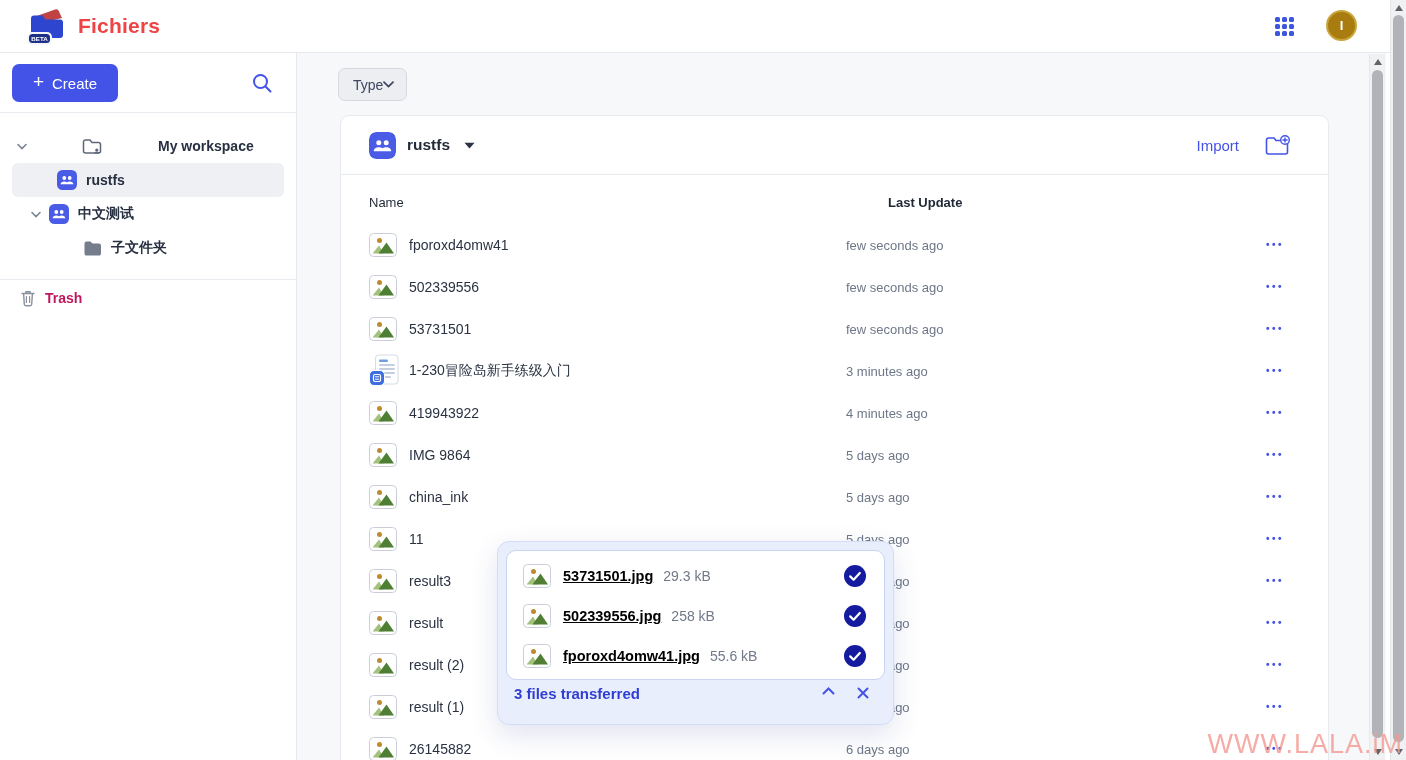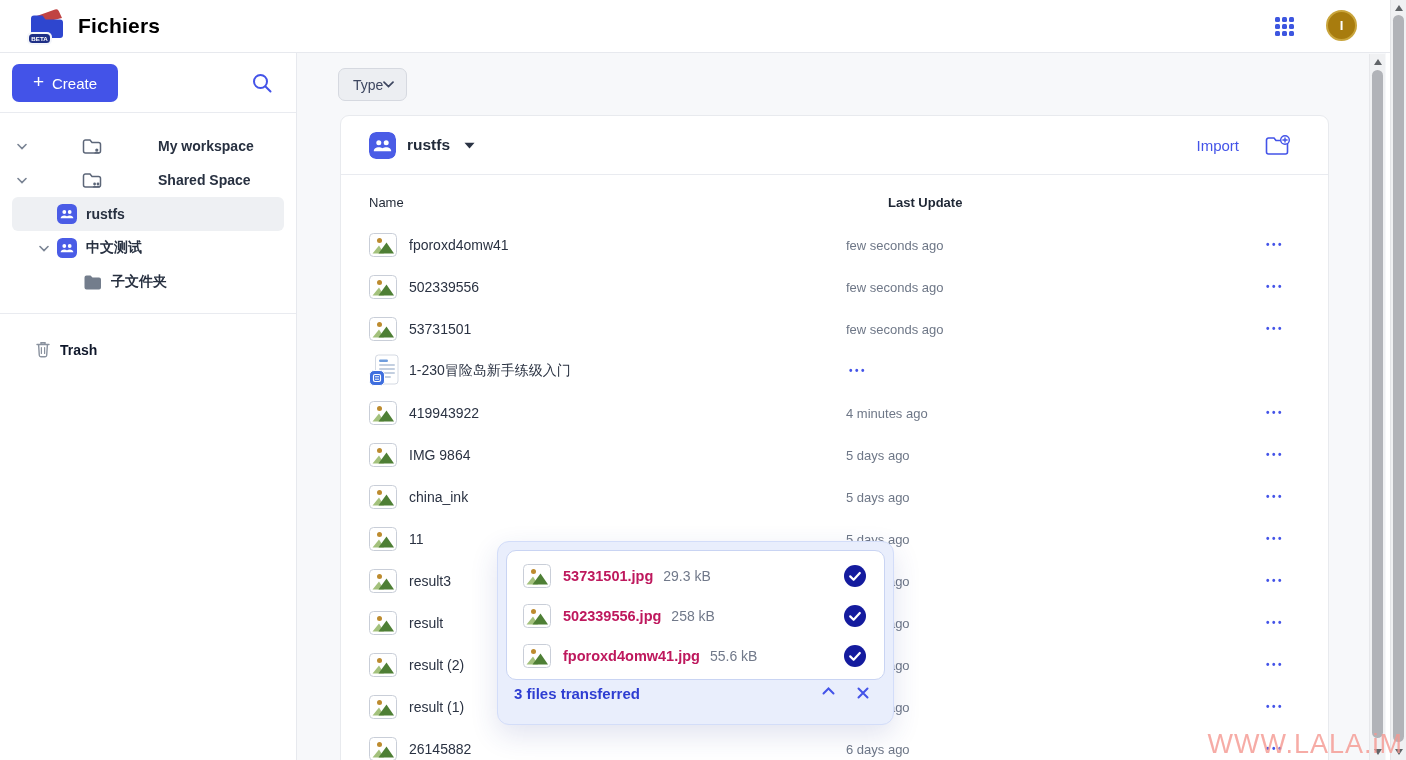--- a/index.html
+++ b/index.html
@@ -2,43 +2,43 @@
 <html><head>
 <meta charset="utf-8">
 <style>
   * { margin:0; padding:0; box-sizing:border-box; }
   html,body { width:1406px; height:760px; overflow:hidden; }
   body { font-family:"Liberation Sans", sans-serif; background:#ffffff; position:relative; color:#27303f; }
 
   
   .topbar { position:absolute; left:0; top:0; width:1406px; height:53px; background:#fff; border-bottom:1px solid #e7e9ee; z-index:20; }
   .brand { position:absolute; left:24px; top:5px; display:flex; align-items:center; gap:8px; }
-  .brand-name { font-size:21px; font-weight:bold; color:#000000; letter-spacing:.2px; }
+  .brand-name { font-size:21px; font-weight:bold; color:#ef4444; letter-spacing:.2px; }
   .grid-icon { position:absolute; left:1275px; top:17px; width:19px; height:19px; display:grid; grid-template-columns:repeat(3,5px); grid-template-rows:repeat(3,5px); gap:2px; cursor:pointer; }
   .grid-icon span { background:#3d56e0; border-radius:1.5px; }
   .avatar { position:absolute; left:1326px; top:10px; width:31px; height:31px; border-radius:50%; background:#a87c0e; border:2px solid #c9a53c; color:#fff; font-size:13px; font-weight:bold; display:flex; align-items:center; justify-content:center; cursor:pointer; }
 
   
   .sidebar { position:absolute; left:0; top:53px; width:297px; height:707px; background:#fff; border-right:1px solid #e7e9ee; z-index:10; }
   .create-row { height:60px; position:relative; border-bottom:1px solid #e9ebf0; }
   .create-btn { position:absolute; left:12px; top:11px; height:38px; width:106px; background:#4353e8; border:none; border-radius:7px; color:#fff; font-size:15px; font-family:inherit; display:flex; align-items:center; justify-content:center; gap:8px; cursor:pointer; }
   .create-btn .plus { font-size:19px; font-weight:normal; margin-top:-2px; }
   .search-btn { position:absolute; left:250px; top:19px; width:24px; height:24px; background:none; border:none; cursor:pointer; }
 
   .tree { padding-top:16px; }
   .tree-row { height:34px; display:flex; align-items:center; font-size:14px; font-weight:bold; color:#273040; cursor:pointer; }
   .tree-row .chev { width:12px; height:12px; margin-right:7px; flex:0 0 12px; display:flex; align-items:center; justify-content:center; }
   .tree-row .t-icon { margin-right:9px; display:flex; align-items:center; }
   .indent0 { padding-left:16px;gap:47px; }
   .indent-test { padding-left:41px; }
   .row-rustfs { margin:0 12px; padding-left:45px; background:#eef0f3; border-radius:6px; }
-  .indent-cn { padding-left:38px; }
+  .indent-cn { padding-left:30px; }
   .indent-sub { padding-left:84px; }
   .tree-divider { height:1px; background:#e9ebf0; margin-top:14px; }
-  .trash-row { margin-top:10px; height:34px; display:flex; align-items:flex-end; padding-left:36px; font-size:14px; font-weight:bold; color:#0f172a; cursor:pointer; }
+  .trash-row { margin-top:10px; height:34px; display:flex; align-items:flex-start; padding-left:21px; font-size:14px; font-weight:bold; color:#be185d; cursor:pointer; }
   .trash-row .t-icon { margin-right:10px; display:flex; align-items:center; }
 
   
   .content { position:absolute; left:297px; top:53px; width:1089px; height:707px; background:#f7f8fa; overflow:hidden; }
   .type-chip { position:absolute; left:41px; top:15px; height:33px; padding:0 12px 0 14px; background:#eceef2; border:1px solid #d6d9e0; border-radius:7px; display:flex; align-items:center; font-size:14px; color:#3d4660; cursor:pointer; }
 
   .card { position:absolute; left:43px; top:62px; width:989px; height:690px; background:#fff; border:1px solid #e8eaee; border-radius:9px; overflow:hidden; }
   .card-header { height:59px; display:flex; align-items:center; padding:0 38px 0 28px; border-bottom:1px solid #e9ebf0; }
   .ws-icon { width:27px; height:27px; border-radius:7px; flex:0 0 27px; margin-right:11px; }
   .ws-title { font-size:15.5px; font-weight:bold; color:#222b3a; }
@@ -57,21 +57,21 @@
   .file-row[data-icon="document"] .icon-doc { display:flex; }
   .file-name { width:437px; font-size:14px; color:#2a3242; white-space:nowrap; overflow:hidden; }
   .file-update { flex:1; font-size:13px; color:#6e7787; }
   .row-menu { width:24px; text-align:center; color:#4353e8; font-size:10px; letter-spacing:2.5px; font-weight:bold; cursor:pointer; line-height:1; }
 
   
   .popup { position:absolute; left:497px; top:541px; width:397px; height:184px; background:#e9eefc; border:1px solid #d3ddf9; border-radius:12px; box-shadow:0 10px 28px rgba(40,60,150,.14); z-index:50; }
   .popup-card { position:absolute; left:8px; top:8px; width:379px; height:130px; background:#fff; border:1px solid #c9d4f3; border-radius:10px; padding-top:5px; }
   .transfer-row { height:40px; display:flex; align-items:center; padding:0 18px 0 16px; }
   .transfer-row .icon-cell { width:40px; flex:0 0 40px; }
-  .transfer-name { font-size:14.5px; font-weight:bold; color:#be185d; margin-right:10px; }
+  .transfer-name { font-size:14.5px; font-weight:bold; color:#000000; margin-right:10px;text-decoration:underline; }
   .transfer-size { font-size:14px; color:#71798a; }
   .transfer-check { margin-left:auto; display:flex; }
   .popup-footer { position:absolute; left:0; bottom:8px; width:100%; height:46px; display:flex; align-items:center; padding:0 24px 0 16px; }
   .popup-status { font-size:15px; font-weight:bold; color:#2e3dd2; }
   .popup-actions { margin-left:auto; display:flex; gap:22px; }
   .popup-actions button { background:none; border:none; cursor:pointer; display:flex; padding:0; }
 
   
   .scrollbar { background:#f0f1f3; z-index:40; }
   .sb-outer { position:absolute; right:0; top:0; width:16px; height:760px; border-left:1px solid #e4e5e8; }
@@ -139,36 +139,20 @@
         <svg width="20" height="17" viewBox="0 0 20 17">
           <path d="M1.5 4 a2 2 0 0 1 2-2 h4.5 l2 2.5 h6.5 a2 2 0 0 1 2 2 v6.5 a2 2 0 0 1 -2 2 h-13 a2 2 0 0 1 -2-2 Z" fill="none" stroke="#5c6678" stroke-width="1.5"></path>
           <circle cx="14.8" cy="12" r="1.6" fill="#5c6678"></circle>
             <path d="M12.3 15.6 c0-1.3 1.1-2 2.5-2 s2.5.7 2.5 2 Z" fill="#5c6678"></path>
         </svg>
       </span>
       <span>My workspace</span>
     </div>
 
 
-    <div class="tree-row indent0">
-      <span class="chev">
-        <svg width="10" height="7" viewBox="0 0 10 7">
-            <polyline points="1,1.5 5,5.5 9,1.5" fill="none" stroke="#7a8494" stroke-width="1.6" stroke-linecap="round"></polyline>
-          </svg>
-      </span>
-      <span class="t-icon">
-        <svg width="20" height="17" viewBox="0 0 20 17">
-          <path d="M1.5 4 a2 2 0 0 1 2-2 h4.5 l2 2.5 h6.5 a2 2 0 0 1 2 2 v6.5 a2 2 0 0 1 -2 2 h-13 a2 2 0 0 1 -2-2 Z" fill="none" stroke="#5c6678" stroke-width="1.5"></path>
-          <circle cx="12.6" cy="12" r="1.4" fill="#5c6678"></circle>
-            <circle cx="16" cy="12" r="1.4" fill="#5c6678"></circle>
-            <path d="M10.8 15.6 c0-1.1 .9-1.8 2-1.8 s2 .7 2 1.8 Z M14 15.6 c0-1.1 .9-1.8 2-1.8 s2 .7 2 1.8 Z" fill="#5c6678"></path>
-        </svg>
-      </span>
-      <span>Shared Space</span>
-    </div>
 
     <div class="tree-row row-rustfs">
       <span class="t-icon">
         <svg width="20" height="20" viewBox="0 0 20 20">
           <rect width="20" height="20" rx="5.5" fill="#4a5ce6"></rect>
           <circle cx="7.3" cy="8" r="1.9" fill="#fff"></circle>
             <circle cx="12.7" cy="8" r="1.9" fill="#fff"></circle>
           <path d="M3.6 14.3 c0-1.9 1.8-2.9 3.7-2.9 s3.7 1 3.7 2.9 Z M9 14.3 c0-1.9 1.8-2.9 3.7-2.9 s3.7 1 3.7 2.9 Z" fill="#fff"></path>
         </svg>
       </span>
@@ -306,20 +290,21 @@
             <rect x="10" y="10" width="16" height="2" rx="1" fill="#c3cfe0"></rect>
             <rect x="10" y="14" width="16" height="2" rx="1" fill="#c3cfe0"></rect>
             <rect x="10" y="18" width="16" height="2" rx="1" fill="#c3cfe0"></rect>
             <rect x="10" y="22" width="12" height="2" rx="1" fill="#c3cfe0"></rect>
             <rect x="0.5" y="16.5" width="15" height="15" rx="4.5" fill="#3e6ede" stroke="#fff"></rect>
             <rect x="4.5" y="20.5" width="7" height="7" rx="1.4" fill="none" stroke="#fff" stroke-width="1.2"></rect>
             <path d="M6 22.8 h4 M6 25.2 h4" stroke="#fff" stroke-width="1"></path>
           </svg>
         </span>
         <span class="file-name">1-230冒险岛新手练级入门</span>
+        <span class="file-update">3 minutes ago</span>
         <span class="row-menu">•••</span>
       </div>
         <div class="file-row" data-icon="image">
         <span class="icon-cell">
           <svg class="icon-image" width="28" height="24" viewBox="0 0 28 24">
             <rect x="0.5" y="0.5" width="27" height="23" rx="4" fill="#fff" stroke="#c9ced8"></rect>
             <circle cx="10.5" cy="7.5" r="2.5" fill="#bd8b2e"></circle>
             <path d="M3.5 20.5 L10 12.5 L15 20.5 Z" fill="#a3c17c"></path>
             <path d="M9.5 20.5 L17.5 9.5 L25 20.5 Z" fill="#4e7f35"></path>
           </svg>

